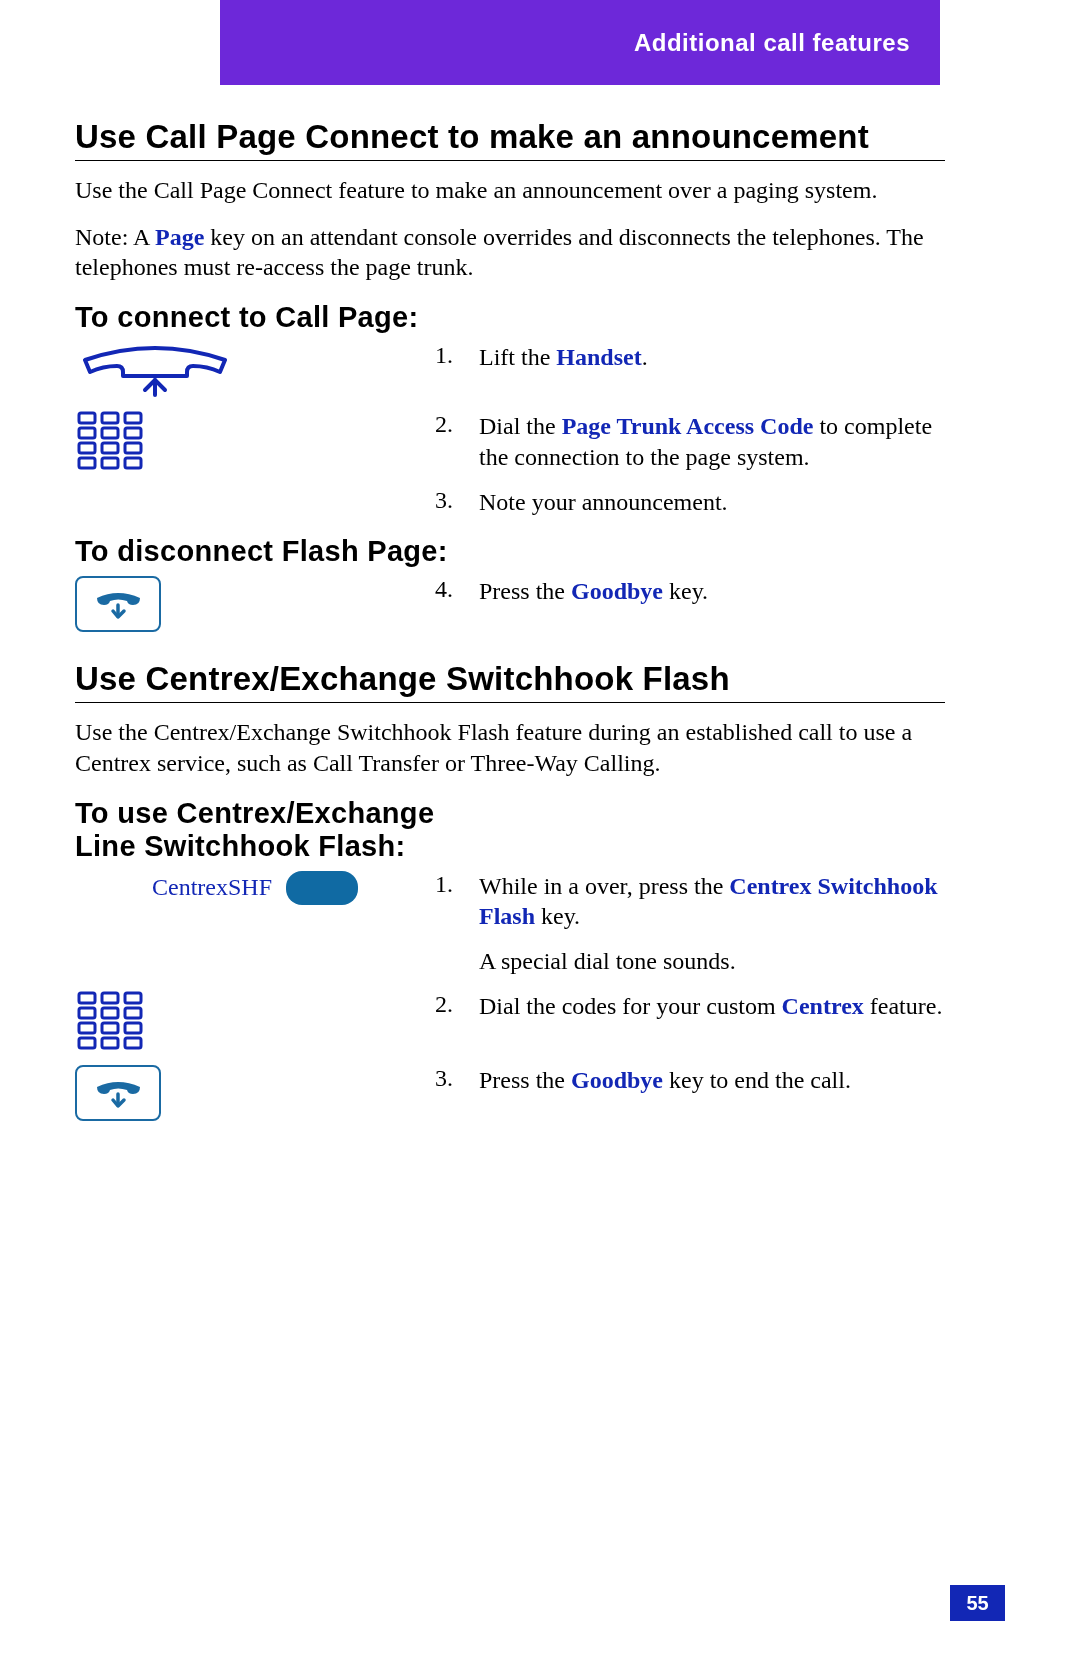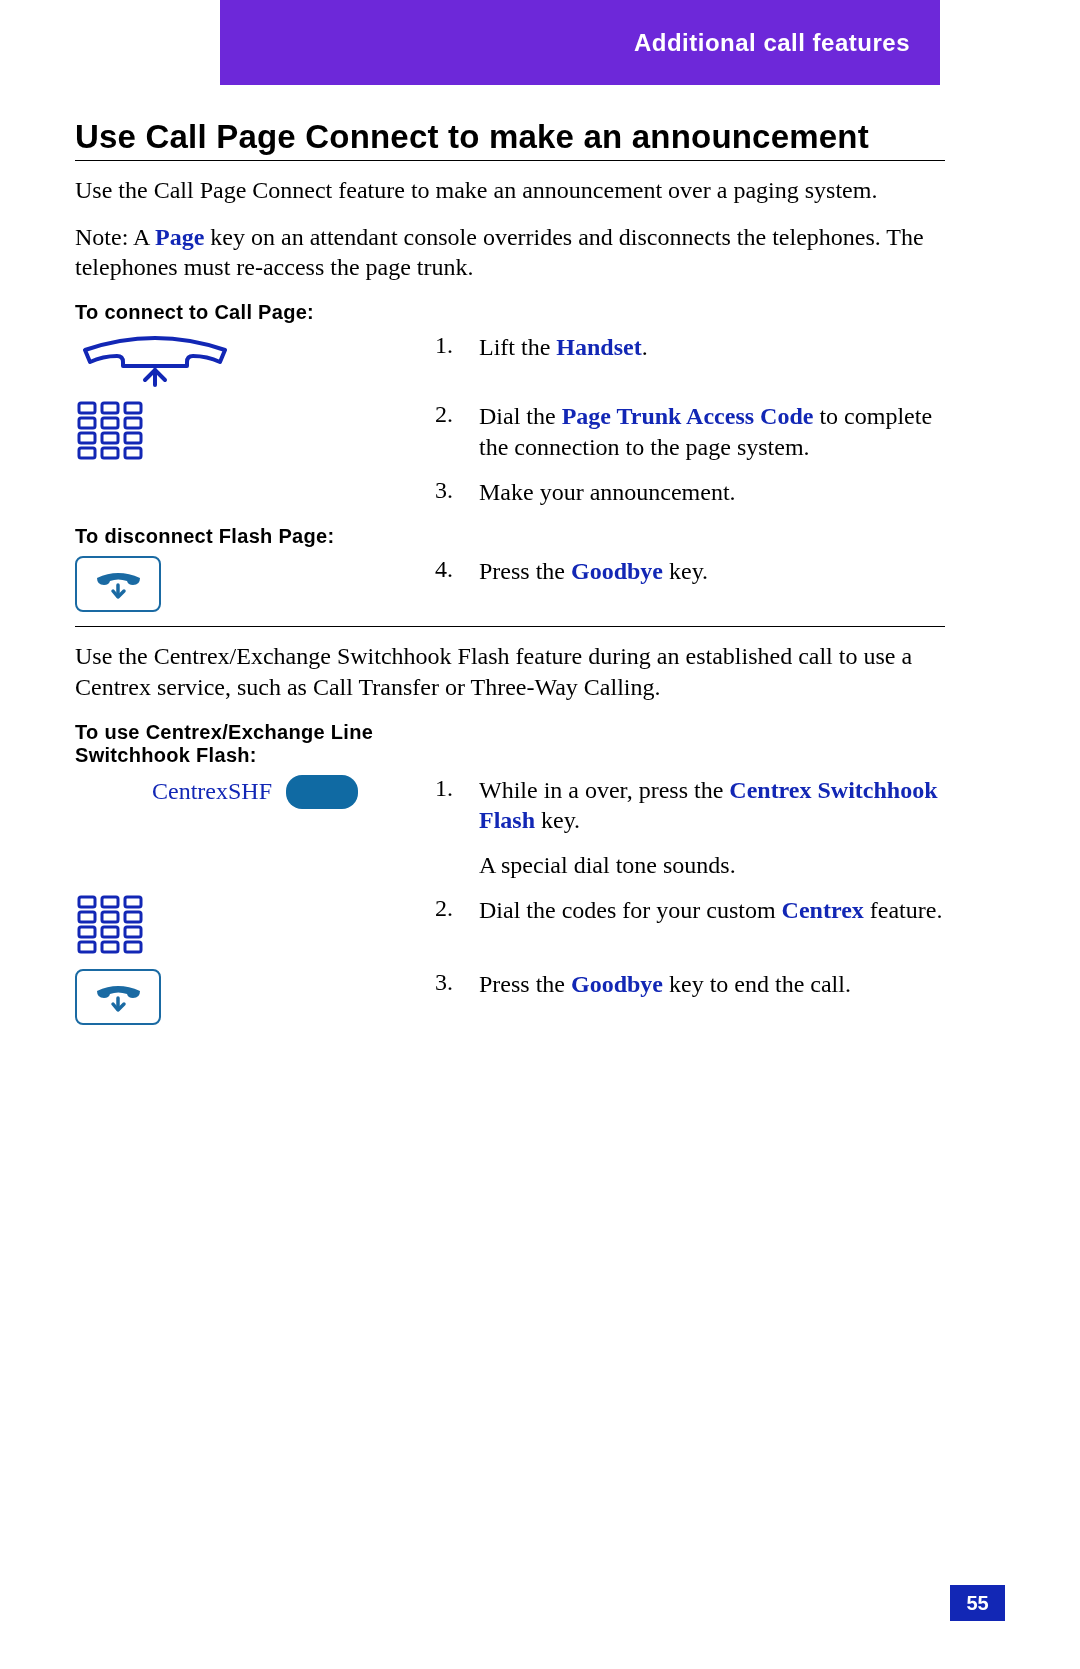--- a/index.html
+++ b/index.html
@@ -54,21 +54,21 @@
   p.body {
     font-size: 24px;
     line-height: 1.28;
     margin: 10px 0 16px 0;
   }
   .bold-blue { color: #1227b5; font-weight: 700; }
   .sub {
     font-family: "Arial Narrow", Arial, sans-serif;
     font-stretch: condensed;
     font-weight: 800;
-    font-size: 20px;
+    font-size: 29px;
     margin: 18px 0 8px 0;
     letter-spacing: 0.3px;
   }
   .step-row {
     display: flex;
     align-items: flex-start;
     margin-bottom: 14px;
   }
   .icon-col {
     width: 360px;
@@ -170,41 +170,42 @@
     </div>
     <div class="num-col">2.</div>
     <div class="text-col">
       <span>Dial the </span><span class="bold-blue">Page Trunk Access Code</span><span> to complete the connection to the page system.</span>
     </div>
   </div>
 
   <div class="step-row">
     <div class="icon-col"></div>
     <div class="num-col">3.</div>
-    <div class="text-col">Make your announcement.</div>
+    <div class="text-col">Note your announcement.</div>
   </div>
 
   <div class="sub">To disconnect Flash Page:</div>
 
   <div class="step-row">
     <div class="icon-col">
       <div class="goodbye-btn">
         <svg width="55" height="36" viewBox="0 0 55 36">
           <path d="M6 12 Q27 2 49 12 Q49 19 42 19 Q37 19 36 15 Q27 12 19 15 Q18 19 13 19 Q6 19 6 12 Z" fill="#1a6aa3"></path>
           <path d="M22 25 L27 31 L33 25" fill="none" stroke="#1a6aa3" stroke-width="3.5" stroke-linecap="round" stroke-linejoin="round"></path>
           <line x1="27" y1="19" x2="27" y2="30" stroke="#1a6aa3" stroke-width="3.5" stroke-linecap="round"></line>
         </svg>
       </div>
     </div>
     <div class="num-col">4.</div>
     <div class="text-col">
       <span>Press the </span><span class="bold-blue">Goodbye</span><span> key.</span>
     </div>
   </div>
 
+  <h1 style="margin-top:28px">Use Centrex/Exchange Switchhook Flash</h1>
   <hr class="rule">
 
   <p class="body">Use the Centrex/Exchange Switchhook Flash feature during an established call to use a Centrex service, such as Call Transfer or Three-Way Calling.</p>
 
   <div class="sub" style="max-width:360px">To use Centrex/Exchange Line Switchhook Flash:</div>
 
   <div class="step-row">
     <div class="icon-col">
       <div class="centrex-row">
         <span class="centrex-label">CentrexSHF</span>

